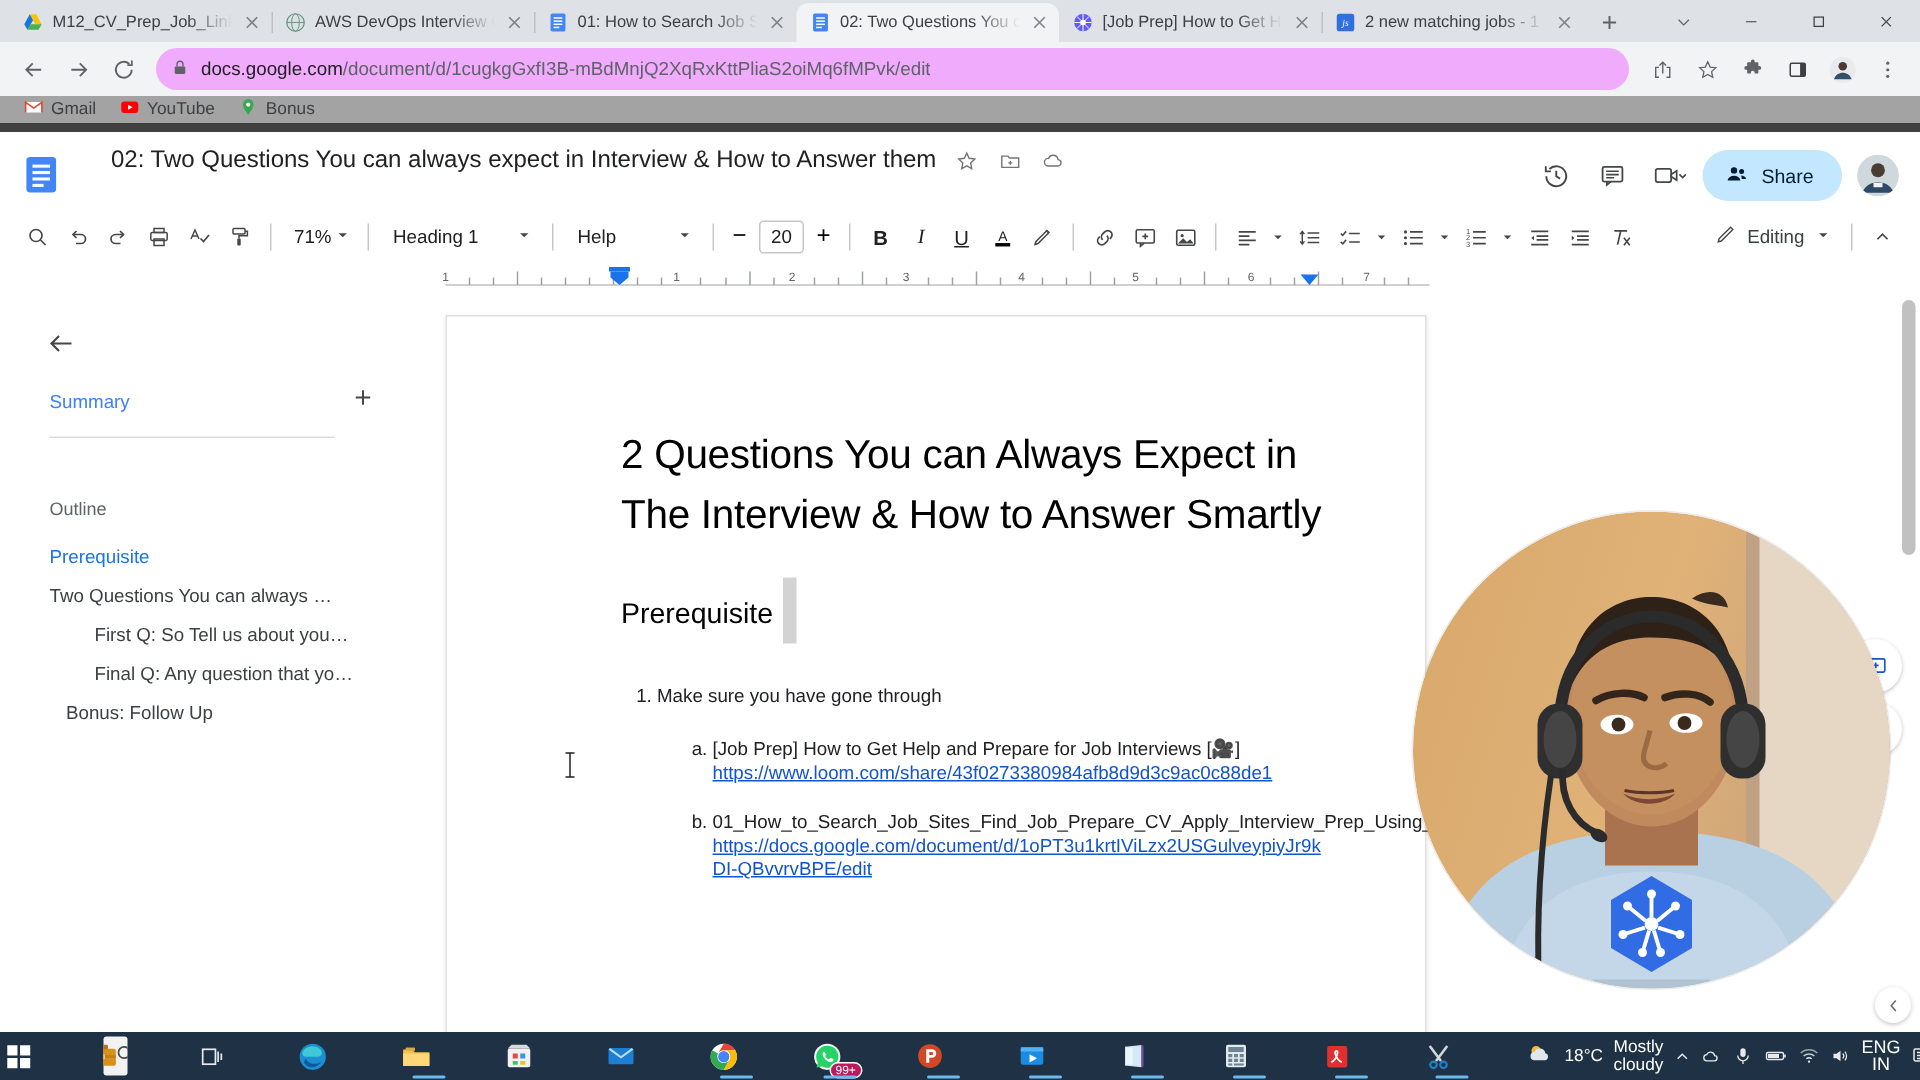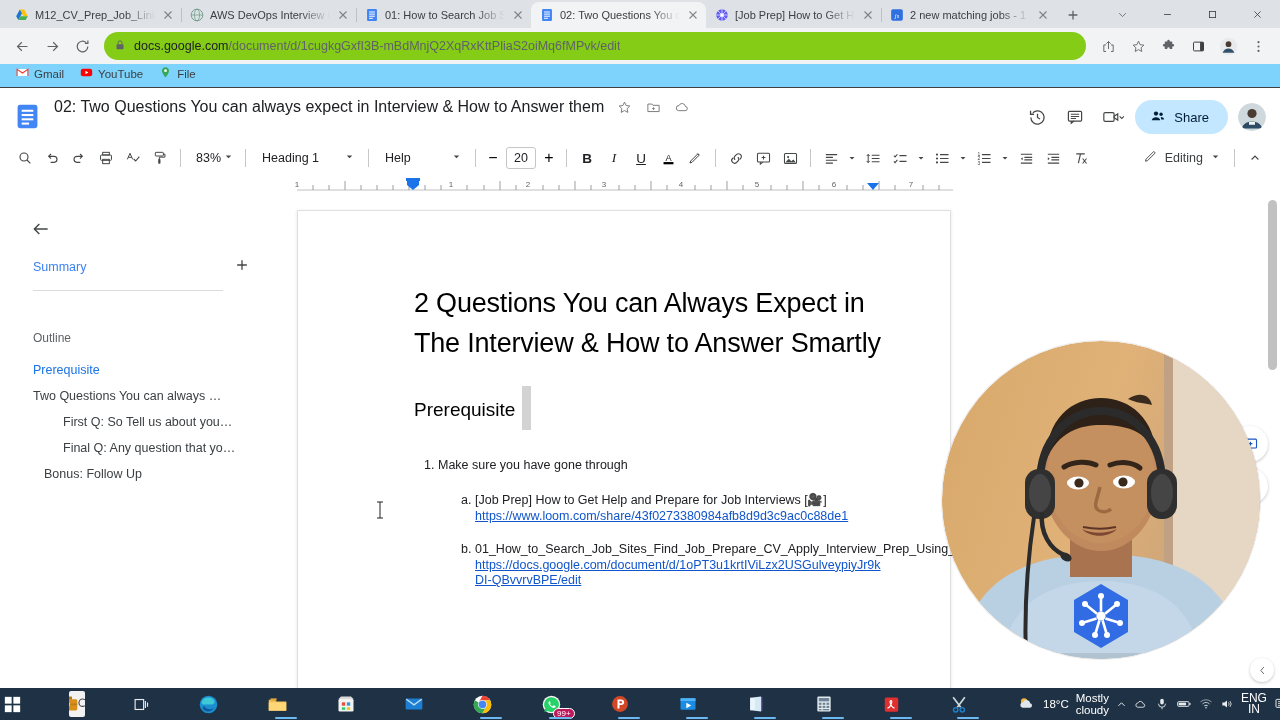--- a/index.html
+++ b/index.html
@@ -33,36 +33,36 @@
   }
   .tab-close { width: 14px; height: 14px; flex: 0 0 14px; opacity: .75; }
   .newtab-btn { width: 26px; height: 26px; display: flex; align-items: center; justify-content: center; margin-left: 4px; }
 
   .wincontrols { position: absolute; right: 0; top: 0; height: 28px; display: flex; align-items: center; }
   .wincontrols > div { width: 45px; height: 28px; display: flex; align-items: center; justify-content: center; }
 
   .navbar { height: 36px; display: flex; align-items: center; gap: 2px; padding: 0 8px; background: #f1f3f4; }
   .navicon { width: 28px; height: 28px; border-radius: 50%; display: flex; align-items: center; justify-content: center; flex: 0 0 28px; }
   .omnibox {
-    flex: 1 1 auto; height: 28px; background: #84cc16; border-radius: 14px;
+    flex: 1 1 auto; height: 28px; background: #f0abfc; border-radius: 14px;
     display: flex; align-items: center; gap: 8px; padding: 0 10px; margin: 0 6px;
     font-size: 12.5px; color: #202124; overflow: hidden;
   }
   .omnibox .url { white-space: nowrap; overflow: hidden; }
   .url .dim { color: #5f6368; }
 
-  .bookmarkbar { height: 24px; background: #7dd3fc; display: flex; align-items: flex-start; gap: 4px; padding: 0 10px; border-bottom: 1px solid #404040; }
+  .bookmarkbar { height: 24px; background: #a3a3a3; display: flex; align-items: center; gap: 4px; padding: 0 10px; border-bottom: 6px solid #404040; }
   .bm { display: flex; align-items: center; gap: 5px; font-size: 11.5px; color: #3c4043; padding: 2px 6px; border-radius: 4px; }
 
   
   .docs { position: absolute; top: 88px; left: 0; width: 1280px; height: 600px; background: #fff; }
 
   .docs-header { height: 52px; display: flex; align-items: flex-start; padding: 8px 14px 0 10px; gap: 10px; }
   .docs-logo { width: 34px; height: 40px; flex: 0 0 34px; display: flex; align-items: center; justify-content: center; }
-  .docs-titleblock { flex: 1 1 auto; min-width: 0; }
+  .docs-titleblock { flex: 1 1 auto; min-width: 0; margin-left: 20px; }
   .docs-titlerow { display: flex; align-items: center; gap: 11px; height: 22px; }
   .docs-title { font-size: 16px; color: #202124; white-space: nowrap; }
   .docs-titlerow .ticon { width: 18px; height: 18px; display: flex; align-items: center; justify-content: center; opacity: .75; }
   .docs-menubar { display: flex; gap: 2px; margin-top: 3px; margin-left: 1px; }
   .docs-menubar span { font-size: 12.5px; color: #444746; padding: 2px 6px; border-radius: 4px; }
   .docs-headerright { display: flex; align-items: center; gap: 6px; padding-top: 4px; }
   .hr-icon { width: 32px; height: 32px; border-radius: 50%; display: flex; align-items: center; justify-content: center; }
   .share-btn {
     height: 34px; background: #c2e7ff; border-radius: 17px; display: flex; align-items: center;
     gap: 8px; padding: 0 19px 0 15px; font-size: 13px; color: #001d35;
@@ -383,21 +383,21 @@
         </span>
         <span>YouTube</span>
       </div>
       <div class="bm">
         <span>
           <svg viewBox="0 0 24 24" width="13" height="13">
               <path d="M12 2.2c-3.6 0-6.5 2.9-6.5 6.5 0 4.8 6.5 12.6 6.5 12.6s6.5-7.8 6.5-12.6c0-3.6-2.9-6.5-6.5-6.5z" fill="#34a853"></path>
               <circle cx="12" cy="8.7" r="2.6" fill="#fff"></circle>
             </svg>
         </span>
-        <span>File</span>
+        <span>Bonus</span>
       </div>
     </div>
   </div>
 
   <div class="docs">
 
     <div class="docs-header">
       <div class="docs-logo">
         <svg viewBox="0 0 24 24" width="27" height="27">
             <rect x="3.2" y="1.5" width="17.6" height="21" rx="2.2" fill="#4285f4"></rect>
@@ -510,21 +510,21 @@
         <svg viewBox="0 0 24 24" width="16" height="16">
             <rect x="5" y="3.5" width="12" height="5.5" rx="1" fill="none" stroke="#444746" stroke-width="1.5"></rect>
             <path d="M17 6.2h2.4v4.5H11v2.8" stroke="#444746" stroke-width="1.5" fill="none"></path>
             <rect x="9.3" y="13.5" width="3.4" height="7" rx="1" fill="#444746"></rect>
           </svg>
       </div>
 
       <div class="tb-sep"></div>
 
       <div class="tb-zoom">
-        <span>83%</span>
+        <span>71%</span>
         <span>
           <svg viewBox="0 0 16 16" width="11" height="11">
               <path d="M4 6.5l4 4 4-4" fill="#444746"></path>
             </svg>
         </span>
       </div>
 
       <div class="tb-sep"></div>
 
       <div class="tb-drop" style="width:108px">

